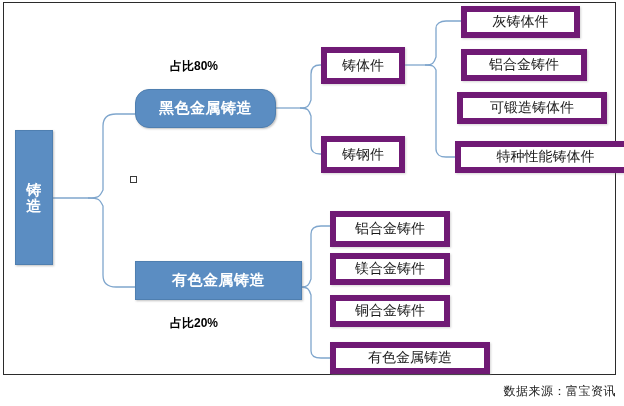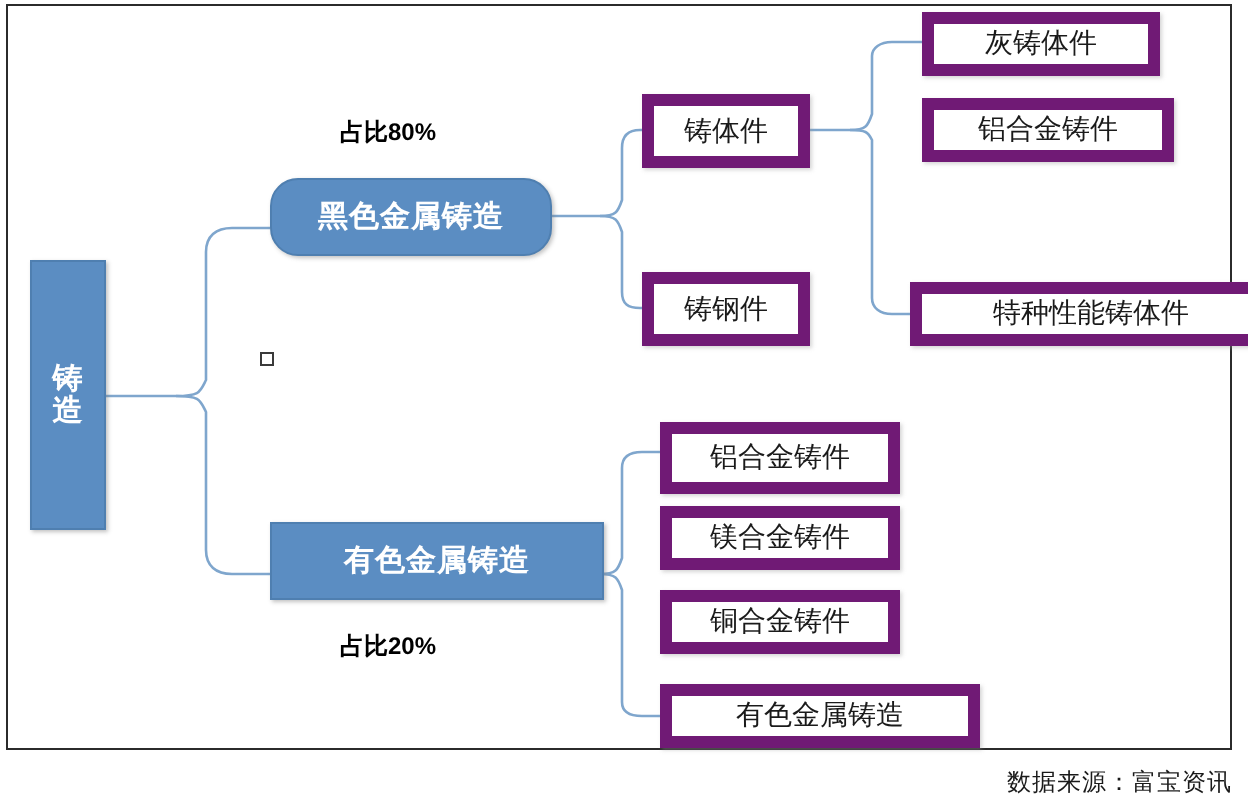--- a/index.html
+++ b/index.html
@@ -160,20 +160,23 @@
   </div>
 
   <div class="node outlined" style="left:461px; top:6px; width:119px; height:32px;">
     <span>灰铸体件</span>
   </div>
 
   <div class="node outlined" style="left:461px; top:49px; width:126px; height:32px;">
     <span>铝合金铸件</span>
   </div>
 
+  <div class="node outlined" style="left:457px; top:92px; width:150px; height:32px;">
+    <span>可锻造铸体件</span>
+  </div>
 
   <div class="node outlined" style="left:455px; top:141px; width:181px; height:32px;">
     <span>特种性能铸体件</span>
   </div>
 
   <div class="node outlined" style="left:330px; top:211px; width:120px; height:36px;">
     <span>铝合金铸件</span>
   </div>
 
   <div class="node outlined" style="left:330px; top:253px; width:120px; height:32px;">

